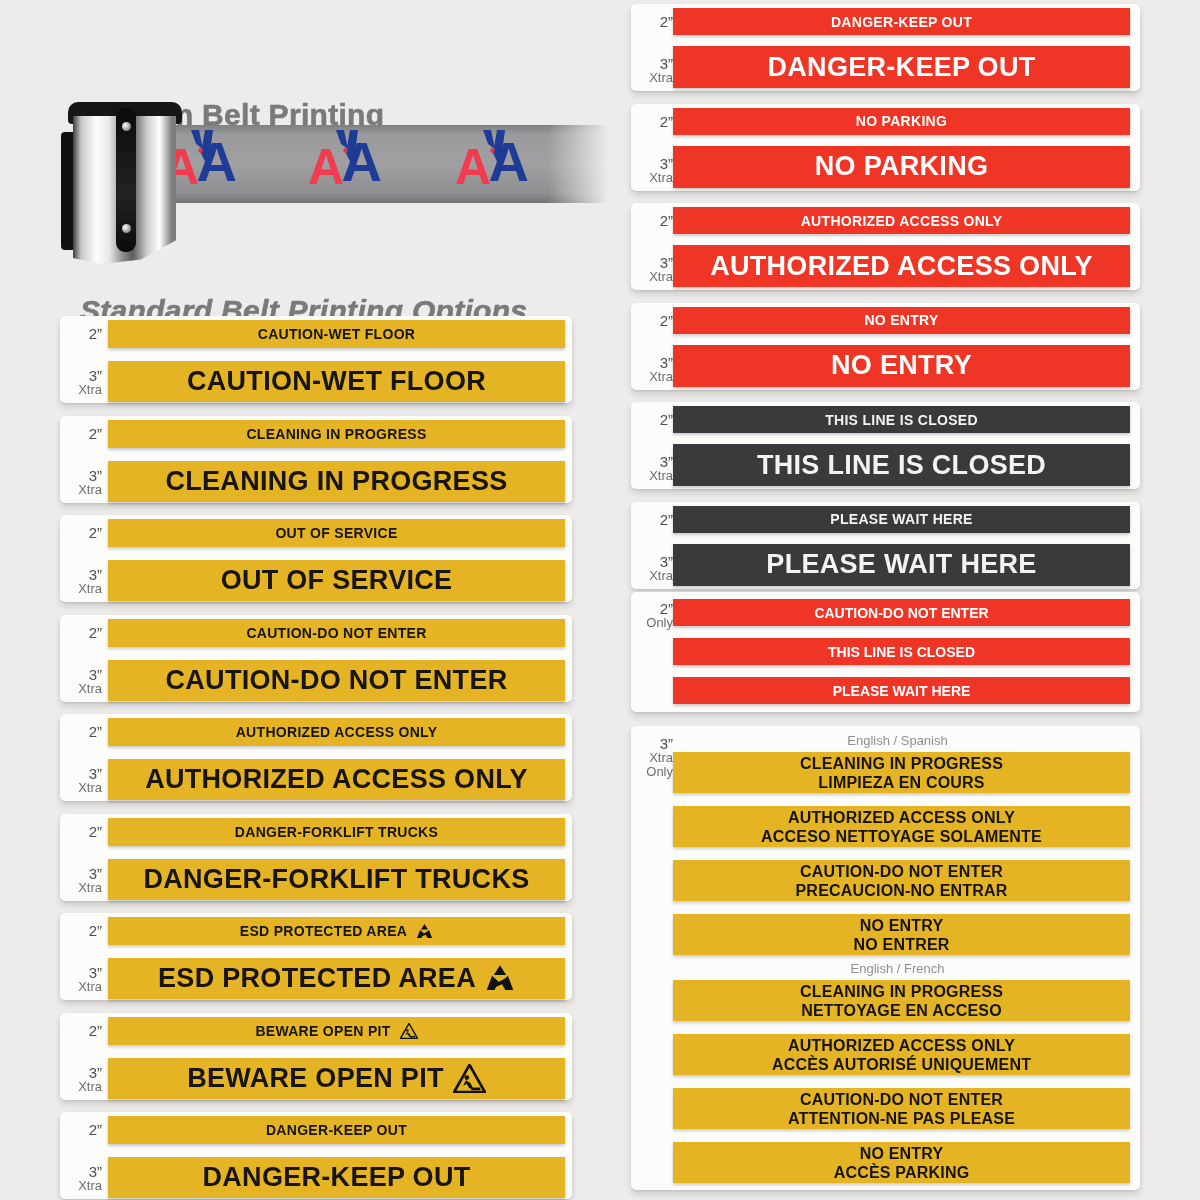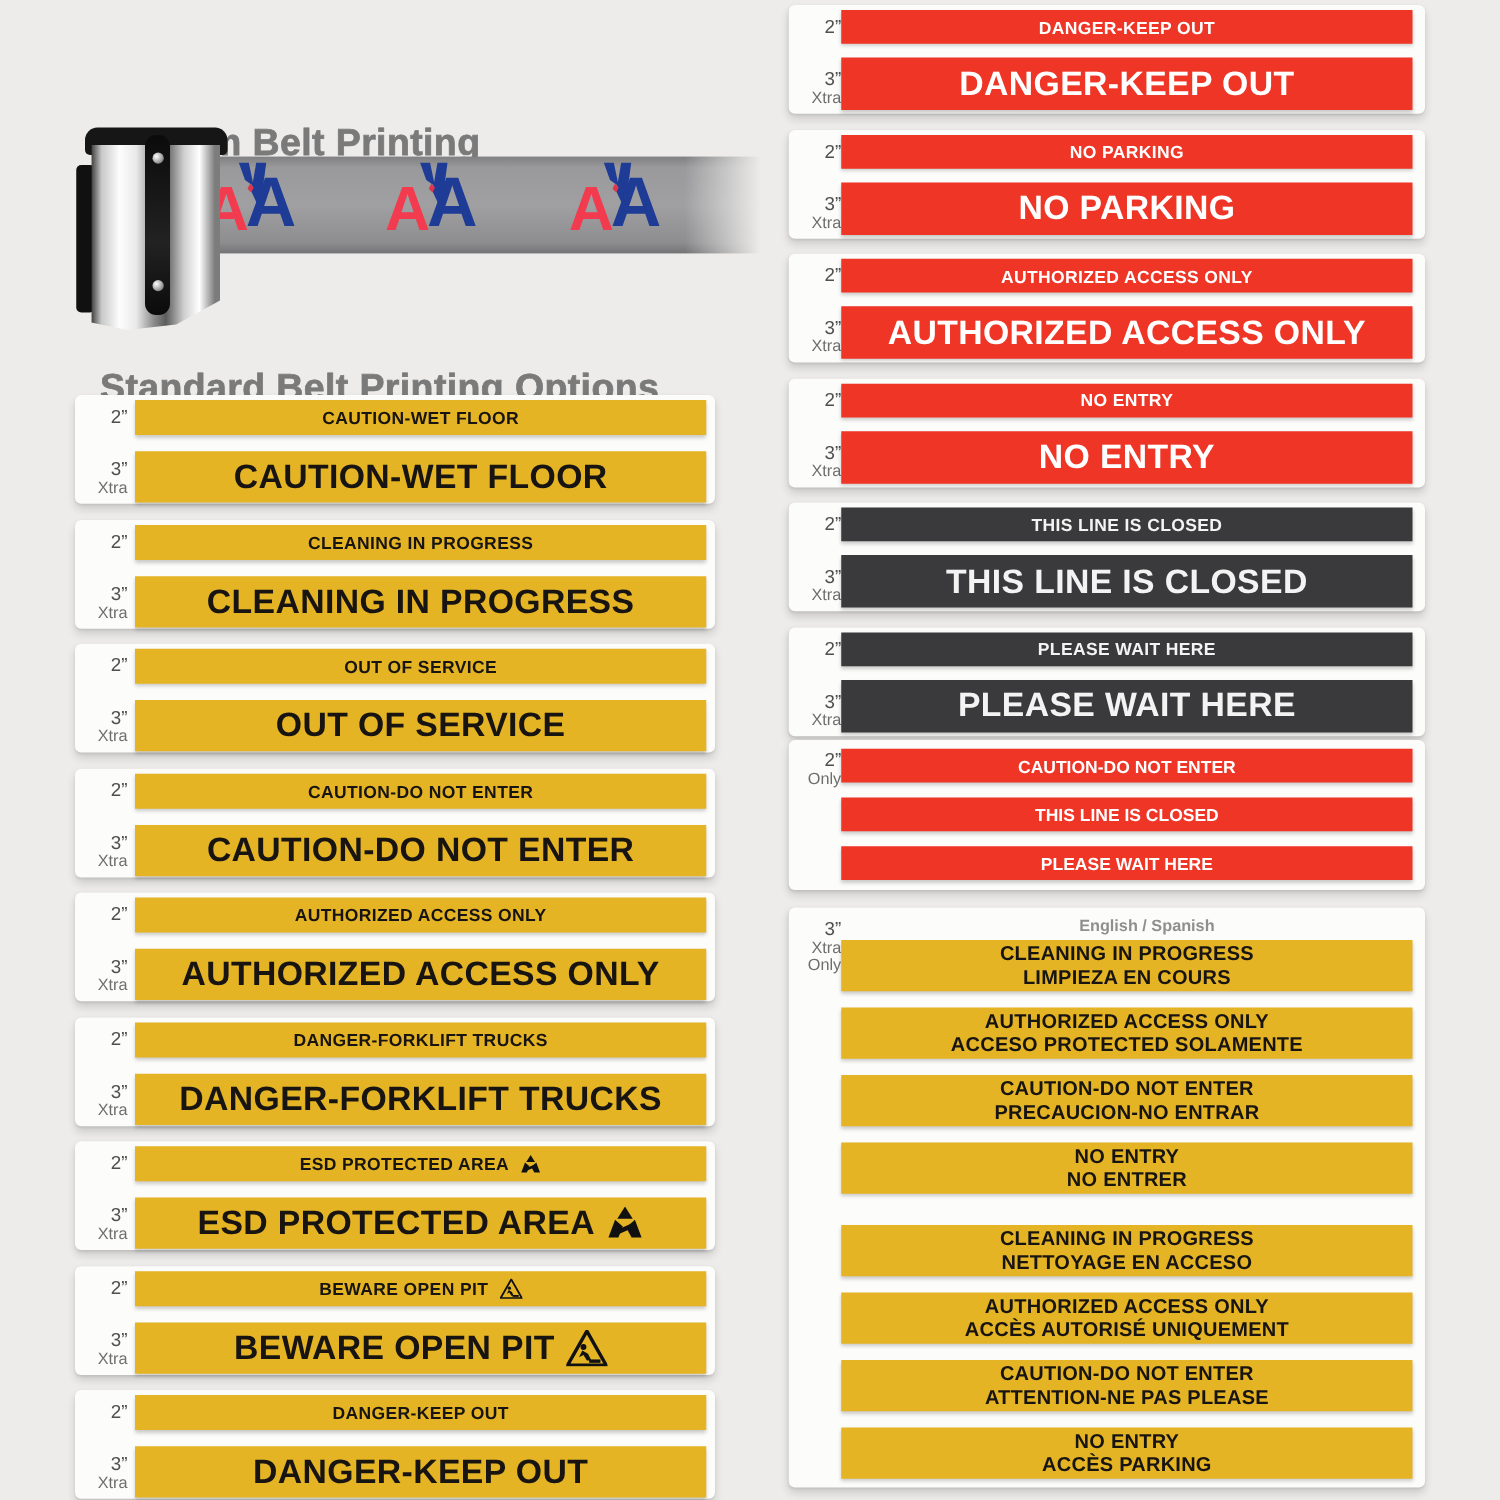--- a/index.html
+++ b/index.html
@@ -77,21 +77,21 @@
   .lab-bot{top:52px;}
 
   
   #two-only-card{top:592px;height:120px;}
   #two-only-card .belt{height:27px;font-size:14px;}
   .t1{top:7px}.t2{top:46px}.t3{top:85px}
 
   
   #xtra-only-card{top:726px;height:464px;}
   #xtra-only-card .belt{height:41px;flex-direction:column;font-size:16px;line-height:19px;letter-spacing:.2px;}
-  .lang-head{position:absolute;left:58px;width:457px;text-align:center;font-size:13px;color:#8F8F8F;font-weight:bold;}
+  .lang-head{position:absolute;left:38px;width:457px;text-align:center;font-size:13px;color:#8F8F8F;}
   .x0{top:26px}.x1{top:80px}.x2{top:134px}.x3{top:188px}
   .y0{top:254px}.y1{top:308px}.y2{top:362px}.y3{top:416px}
 </style>
 </head>
 <body>
 
 <div class="col" id="left-col">
 
   <div class="heading" style="top:66px;">Custom Belt Printing</div>
 
@@ -129,21 +129,21 @@
       <div class="post-tab"></div>
       <div class="post-cap"></div>
       <div class="post-body"></div>
       <div class="post-strap">
         <div class="screw s1"></div>
         <div class="screw s2"></div>
       </div>
     </div>
   </div>
 
-  <div class="heading" style="top:262px;">Standard Belt Printing Options</div>
+  <div class="heading" style="top:262px;font-style:italic;">Standard Belt Printing Options</div>
 
   <div class="card pair-card" style="top:316px">
     <div class="size-label lab-top"><span>2”</span></div>
     <div class="belt yellow belt-sm">CAUTION-WET FLOOR</div>
     <div class="size-label lab-bot"><span>3”</span><span class="sub">Xtra</span></div>
     <div class="belt yellow belt-lg">CAUTION-WET FLOOR</div>
   </div>
 
   <div class="card pair-card" style="top:415.5px">
     <div class="size-label lab-top"><span>2”</span></div>
@@ -292,31 +292,32 @@
       <span class="sub">Only</span>
     </div>
 
     <div class="lang-head" style="top:7px">English / Spanish</div>
     <div class="belt yellow x0">
       <span>CLEANING IN PROGRESS</span>
       <span>LIMPIEZA EN COURS</span>
     </div>
     <div class="belt yellow x1">
       <span>AUTHORIZED ACCESS ONLY</span>
-      <span>ACCESO PROTECTED SOLAMENTE</span>
+      <span>ACCESO NETTOYAGE SOLAMENTE</span>
     </div>
     <div class="belt yellow x2">
       <span>CAUTION-DO NOT ENTER</span>
       <span>PRECAUCION-NO ENTRAR</span>
     </div>
     <div class="belt yellow x3">
       <span>NO ENTRY</span>
       <span>NO ENTRER</span>
     </div>
 
+    <div class="lang-head" style="top:235px">English / French</div>
     <div class="belt yellow y0">
       <span>CLEANING IN PROGRESS</span>
       <span>NETTOYAGE EN ACCESO</span>
     </div>
     <div class="belt yellow y1">
       <span>AUTHORIZED ACCESS ONLY</span>
       <span>ACCÈS AUTORISÉ UNIQUEMENT</span>
     </div>
     <div class="belt yellow y2">
       <span>CAUTION-DO NOT ENTER</span>

